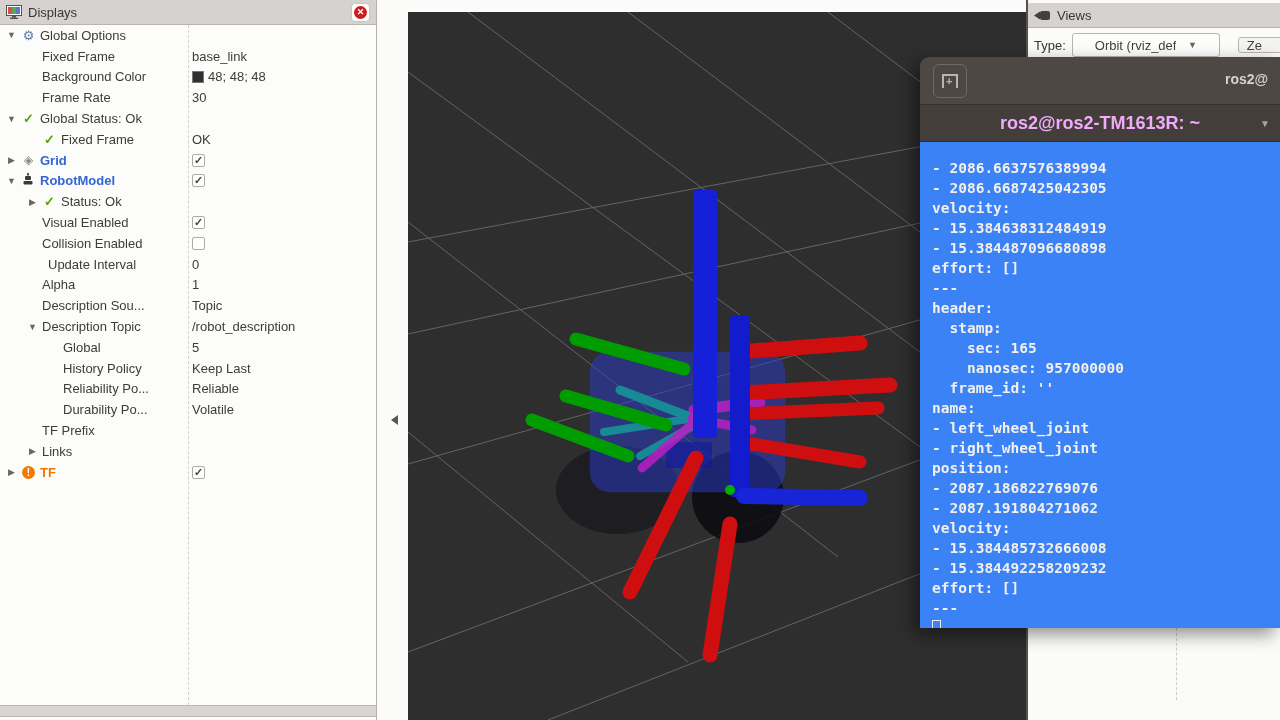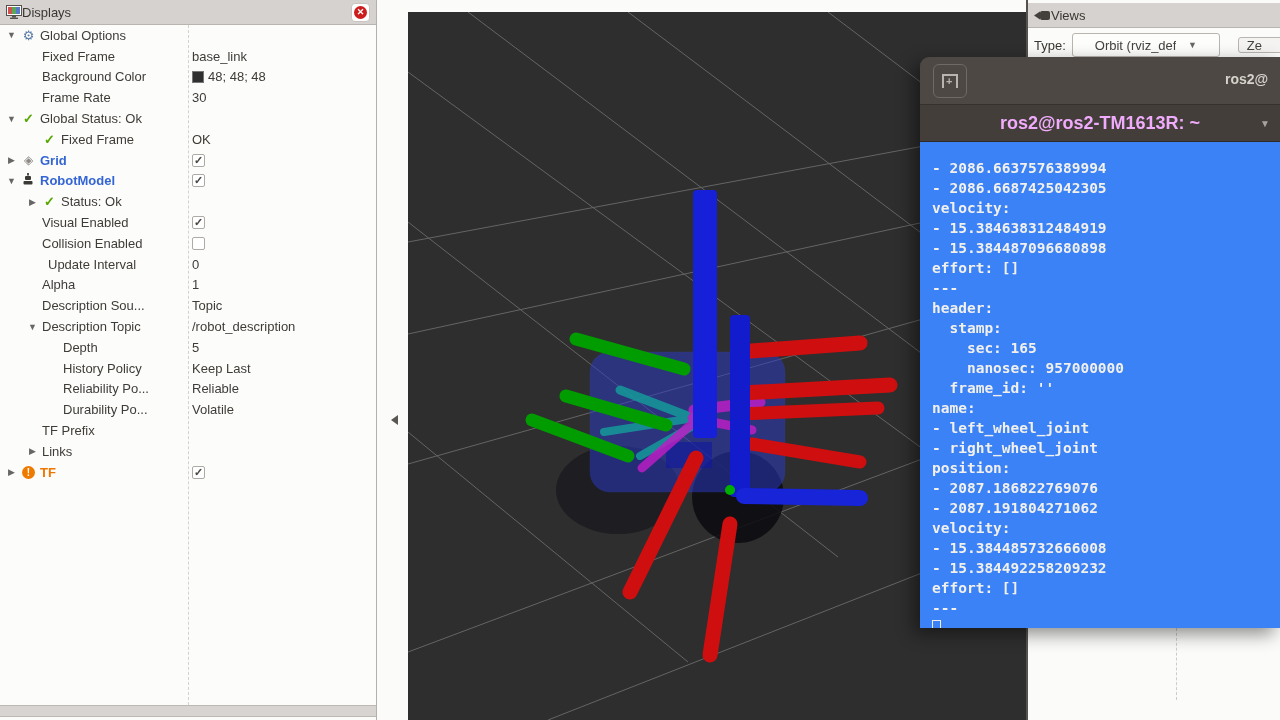--- a/index.html
+++ b/index.html
@@ -4,21 +4,21 @@
 <style>
   * { margin:0; padding:0; box-sizing:border-box; }
   html,body { width:1280px; height:720px; overflow:hidden;
     font-family:"Liberation Sans", sans-serif; background:#fbfbf9; }
   .abs { position:absolute; }
 
   
   #displays-panel { left:0; top:0; width:377px; height:720px;
     background:#fbfbf9; border-right:1px solid #b4b0ac; }
   .panel-titlebar { height:25px; background:#d6d2cf; border-bottom:1px solid #b8b4b0;
-    display:flex; align-items:center; padding:0 6px; 
+    display:flex; align-items:center; padding:0 6px; gap:6px;
     font-size:13px; color:#3a3733; }
   .panel-title { flex:1; }
   #displays-close { width:19px; height:19px; background:#fff; border:1px solid #c9c5c1;
     border-radius:4px; display:flex; align-items:center; justify-content:center; cursor:pointer; }
   #displays-close .red-dot { width:13px; height:13px; border-radius:50%;
     background:#cc1d1d; color:#fff; font-size:9px; line-height:13px;
     text-align:center; font-weight:bold; }
   #prop-tree { position:absolute; left:0; top:25px; right:0; bottom:15px;
     background:#fcfcfa; overflow:hidden; }
   #prop-tree .col-divider { position:absolute; left:188px; top:0; bottom:0;
@@ -241,21 +241,21 @@
       <div class="row">
         <div class="row-left" style="padding-left: 25px;">
           <span class="arrow-slot">▼</span>
           <span class="lbl">Description Topic</span>
         </div>
         <div class="val-cell">/robot_description</div>
       </div>
       <div class="row">
         <div class="row-left" style="padding-left: 46px;">
           <span class="arrow-slot"></span>
-          <span class="lbl">Depth</span>
+          <span class="lbl">Global</span>
         </div>
         <div class="val-cell">5</div>
       </div>
       <div class="row">
         <div class="row-left" style="padding-left: 46px;">
           <span class="arrow-slot"></span>
           <span class="lbl">History Policy</span>
         </div>
         <div class="val-cell">Keep Last</div>
       </div>

